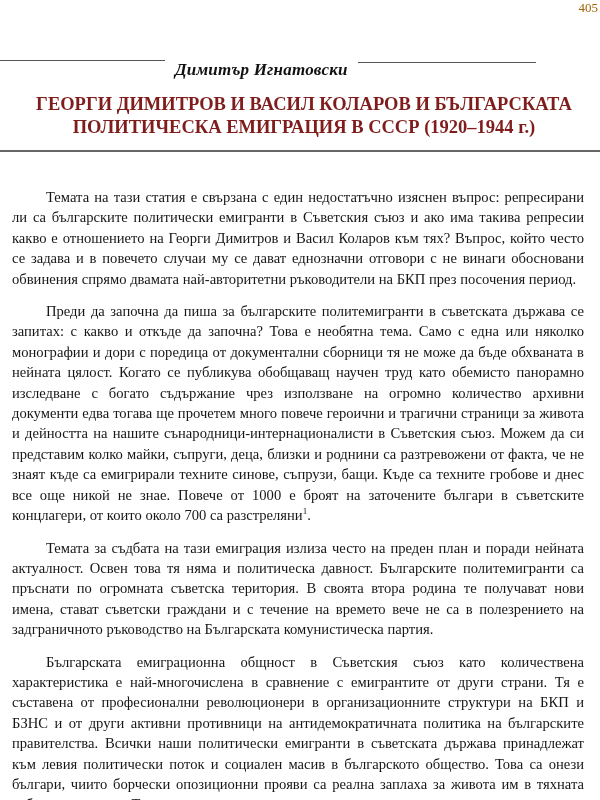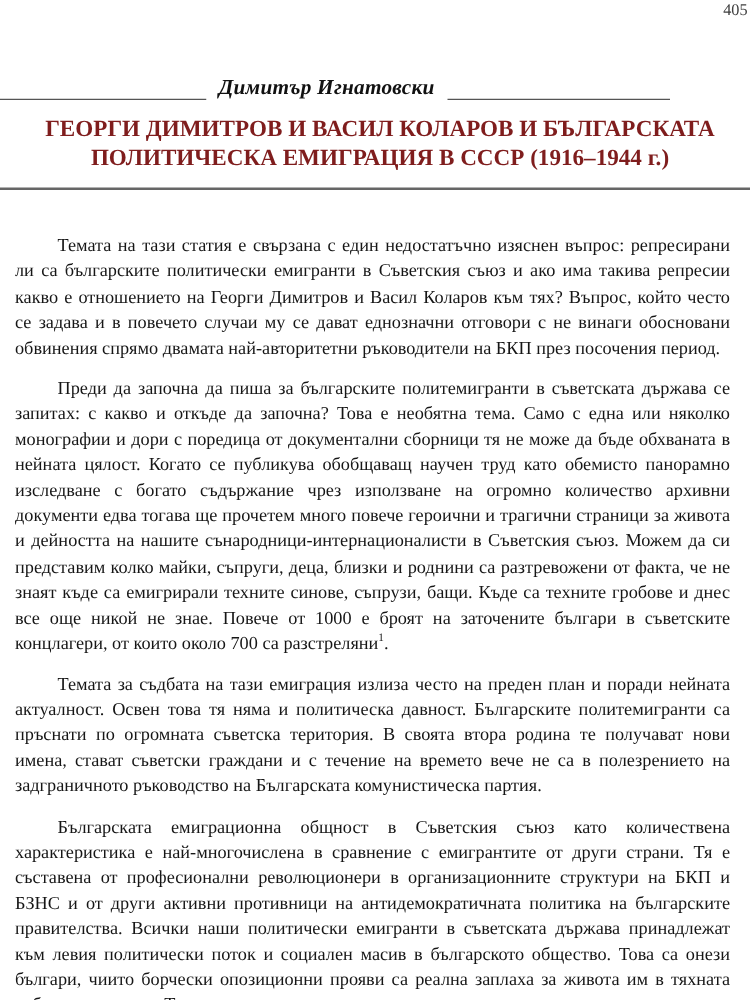--- a/index.html
+++ b/index.html
@@ -4,25 +4,25 @@
 <style>
   html, body { margin: 0; padding: 0; }
   body {
     width: 600px; height: 800px; overflow: hidden;
     background: #ffffff; color: #161616;
     font-family: "Liberation Serif", "DejaVu Serif", serif;
     position: relative;
   }
   .page-number {
     position: absolute; top: 0px; right: 2px;
-    font-size: 13px; color: #404040;
+    font-size: 13px; color: #a16207;
   }
   .author-row {
     position: absolute; top: 60px; left: 0; width: 536px;
-    display: flex; align-items: flex-end;
+    display: flex; align-items: flex-start;
   }
   .rule-left { flex: 0 0 165px; height: 0; border-top: 1.5px solid #555; }
   .rule-right { flex: 1; height: 0; border-top: 1.5px solid #555; margin-top: 2px; }
   .author {
     padding: 0 10px; font-style: italic; font-weight: bold;
     font-size: 17px; color: #111; letter-spacing: 0.2px;
   }
   .title {
     position: absolute; top: 89px; left: 0; width: 600px;
     text-align: center; font-weight: bold; font-size: 18.5px;
@@ -45,21 +45,21 @@
 <div class="page-number">405</div>
 
 <div class="author-row">
   <div class="rule-left"></div>
   <div class="author">Димитър Игнатовски</div>
   <div class="rule-right"></div>
 </div>
 
 <h1 class="title">
   <span>ГЕОРГИ ДИМИТРОВ И ВАСИЛ КОЛАРОВ И БЪЛГАРСКАТА</span><br>
-  <span>ПОЛИТИЧЕСКА ЕМИГРАЦИЯ В СССР (1916–1944 г.)</span>
+  <span>ПОЛИТИЧЕСКА ЕМИГРАЦИЯ В СССР (1920–1944 г.)</span>
 </h1>
 
 <div class="title-rule"></div>
 
 <div class="body-text">
   <p><span>Темата на тази статия е свързана с един недостатъчно изяснен въпрос: репресирани ли са българските политически емигранти в Съветския съюз и ако има такива репресии какво е отношението на Георги Димитров и Васил Коларов към тях? Въпрос, който често се задава и в повечето случаи му се дават еднозначни отговори с не винаги обосновани обвинения спрямо двамата най-авторитетни ръководители на БКП през посочения период.</span></p>
   <p><span>Преди да започна да пиша за българските политемигранти в съветската държава се запитах: с какво и откъде да започна? Това е необятна тема. Само с една или няколко монографии и дори с поредица от документални сборници тя не може да бъде обхваната в нейната цялост. Когато се публикува обобщаващ научен труд като обемисто панорамно изследване с богато съдържание чрез използване на огромно количество архивни документи едва тогава ще прочетем много повече героични и трагични страници за живота и дейността на нашите сънародници-интернационалисти в Съветския съюз. Можем да си представим колко майки, съпруги, деца, близки и роднини са разтревожени от факта, че не знаят къде са емигрирали техните синове, съпрузи, бащи. Къде са техните гробове и днес все още никой не знае. Повече от 1000 е броят на заточените българи в съветските концлагери, от които около 700 са разстреляни</span><sup>1</sup><span>.</span></p>
   <p><span>Темата за съдбата на тази емиграция излиза често на преден план и поради нейната актуалност. Освен това тя няма и политическа давност. Българските политемигранти са пръснати по огромната съветска територия. В своята втора родина те получават нови имена, стават съветски граждани и с течение на времето вече не са в полезрението на задграничното ръководство на Българската комунистическа партия.</span></p>
   <p><span>Българската емиграционна общност в Съветския съюз като количествена характеристика е най-многочислена в сравнение с емигрантите от други страни. Тя е съставена от професионални революционери в организационните структури на БКП и БЗНС и от други активни противници на антидемократичната политика на българските правителства. Всички наши политически емигранти в съветската държава принадлежат към левия политически поток и социален масив в българското общество. Това са онези българи, чиито борчески опозиционни прояви са реална заплаха за живота им в тяхната собствена родина. Те са предимно хората, които слагат началото на световното движение срещу фашизма и хитлеризма. В тяхното отечество стават четири въоръжени въстания. В България е извършен един от най-големите атентати в световната история през 1925 г. от левоекстремистки елементи във военната ор-</span></p>
 </div>

